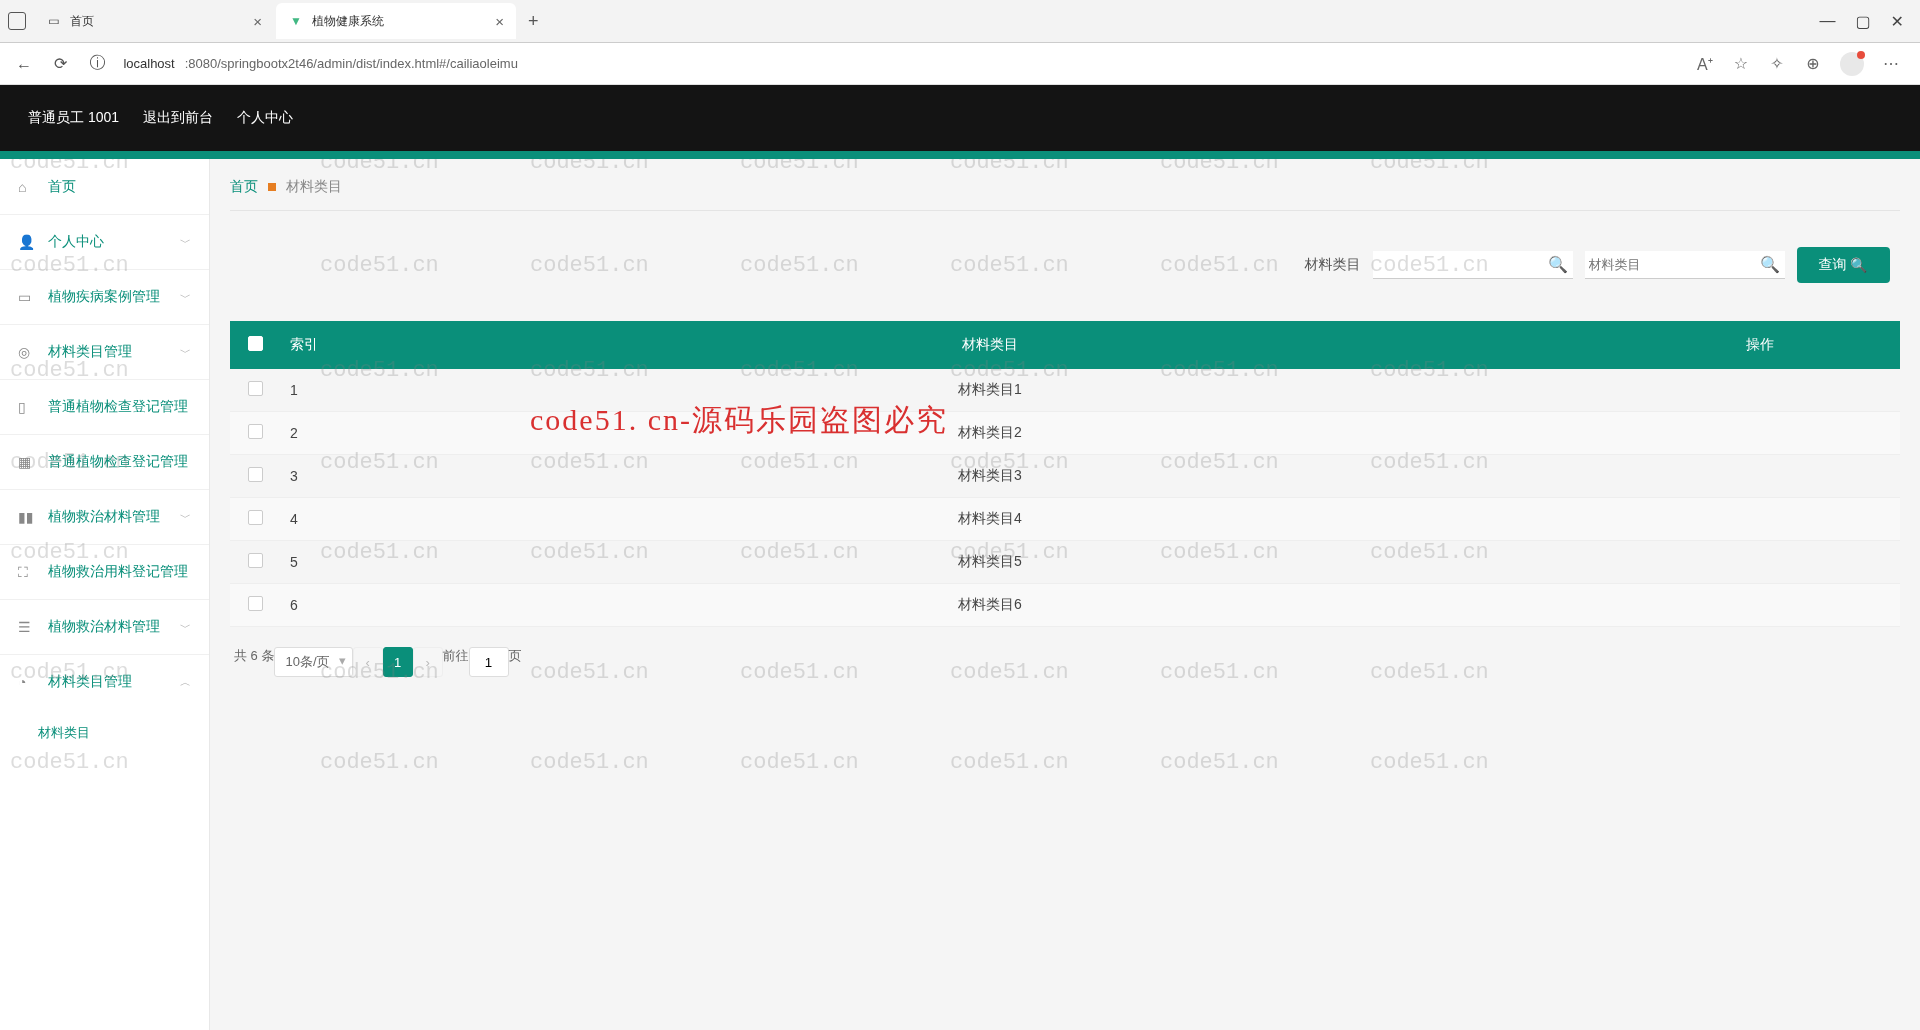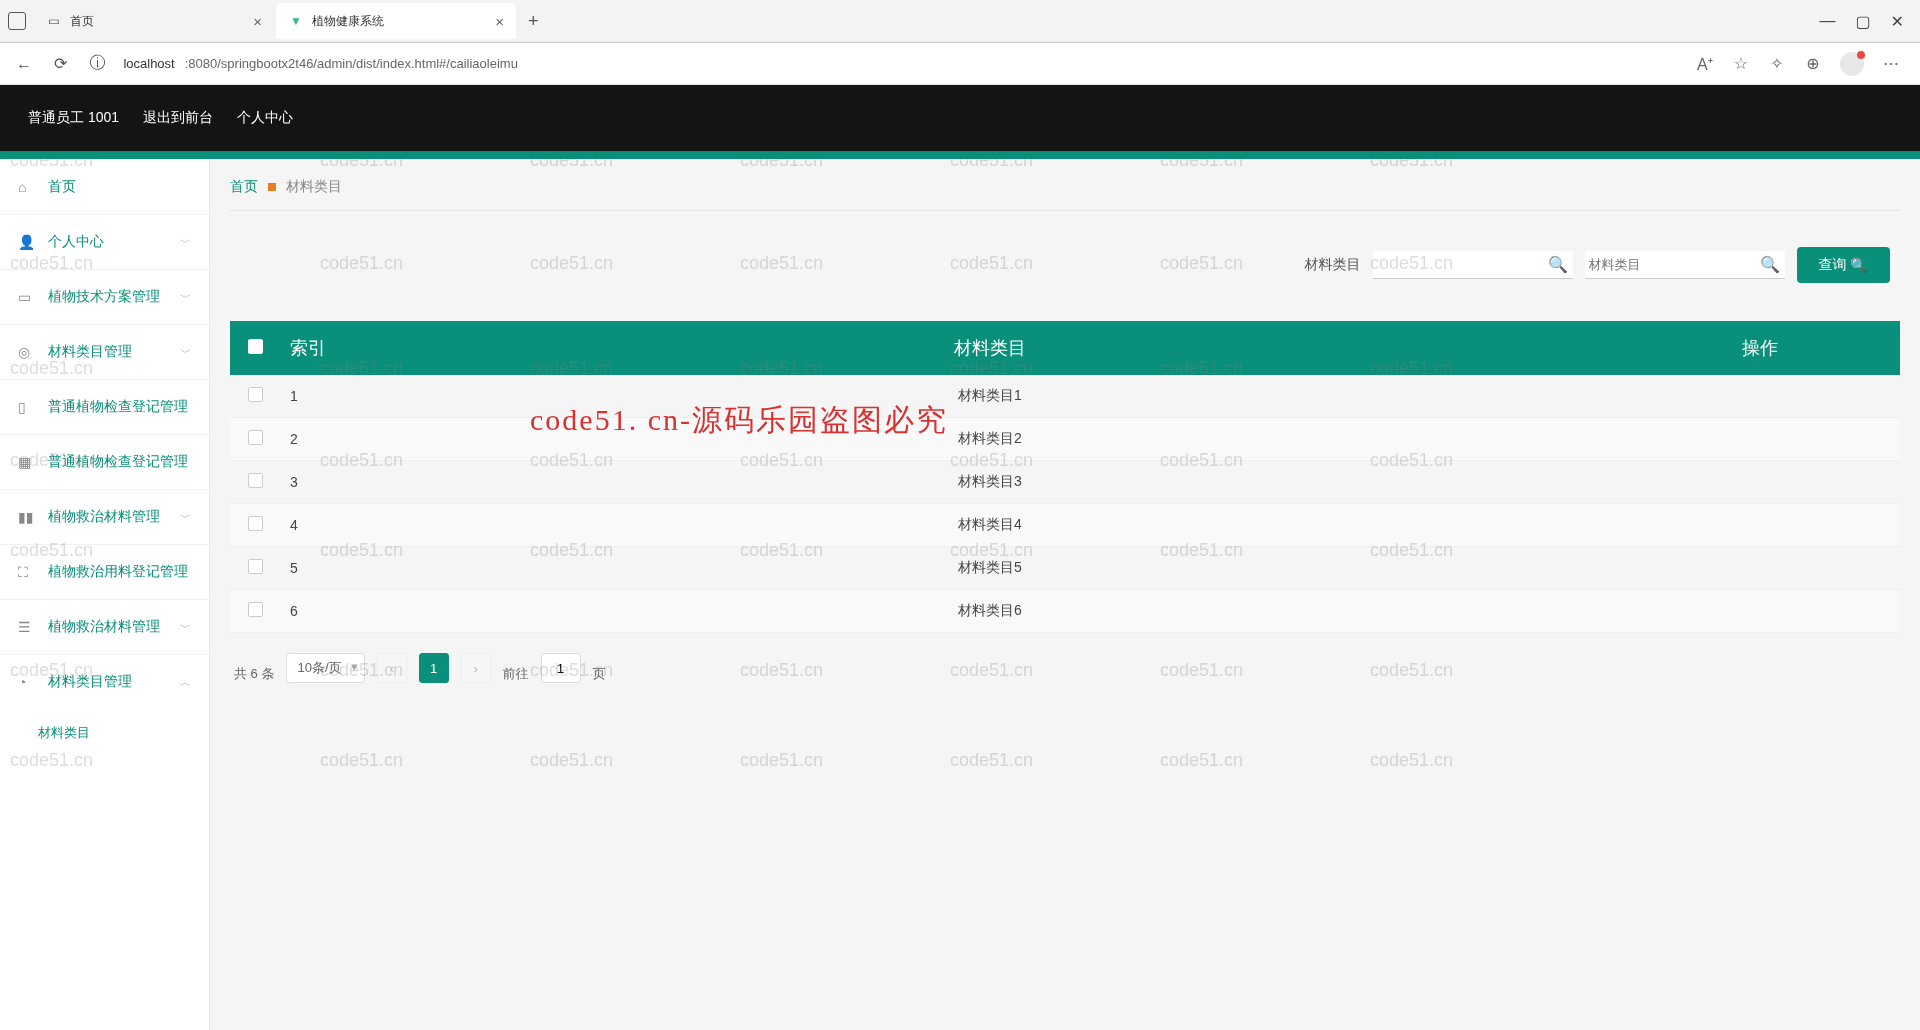--- a/index.html
+++ b/index.html
@@ -37,33 +37,33 @@
 .bc-sep{width:8px;height:8px;background:#e67e22}
 .bc-current{color:#888}
 .search-row{display:flex;justify-content:flex-end;align-items:center;gap:12px;padding:36px 10px 20px 10px}
 .search-label{font-size:14px;color:#555}
 .search-input{border:none;border-bottom:1px solid #ccc;padding:6px 28px 6px 4px;font-size:13px;width:200px;outline:none}
 .search-wrap{position:relative}
 .search-wrap .search-icon{position:absolute;right:4px;top:4px;color:#0a8f7a}
 .query-btn{background:#0a8f7a;color:#fff;border:none;padding:9px 22px;border-radius:4px;font-size:14px;display:flex;align-items:center;gap:4px;cursor:pointer}
 .table{width:100%;border-collapse:collapse;margin-top:18px}
 .table thead{background:#0a8f7a;color:#fff}
-.table th{padding:15px 10px;font-size:18px;font-weight:500;text-align:left}
+.table th{padding:15px 10px;font-size:14px;font-weight:500;text-align:left}
 .table th.center,.table td.center{text-align:center}
 .table td{padding:12px 10px;font-size:14px;color:#444;border-bottom:1px solid #eee}
 .table tbody tr:nth-child(even){background:#f9f9f9}
 .checkbox{width:15px;height:15px;border:1.5px solid #ccc;border-radius:2px;display:inline-block;background:#fff}
 thead .checkbox{border-color:#fff}
-.pagination{display:flex;align-items:flex-end;gap:12px;padding:20px 4px;font-size:13px;color:#666}
+.pagination{display:flex;align-items:flex-start;padding:20px 4px;font-size:13px;color:#666}
 .page-size{border:1px solid #ddd;padding:5px 22px 5px 10px;border-radius:3px;background:#fff;position:relative}
 .page-size::after{content:"▾";position:absolute;right:6px;color:#aaa}
 .page-nav{width:30px;height:30px;border:1px solid #eee;background:#f6f6f6;border-radius:3px;display:flex;align-items:center;justify-content:center;color:#bbb}
 .page-nav.active{background:#0a8f7a;color:#fff;border-color:#0a8f7a}
 .page-input{width:40px;height:30px;border:1px solid #ddd;border-radius:3px;text-align:center}
-.watermark{position:absolute;font-size:18px;color:rgba(130,130,130,0.28);font-family:Liberation Sans, sans-serif;pointer-events:none;z-index:1}
+.watermark{position:absolute;font-size:22px;color:rgba(130,130,130,0.28);font-family:Liberation Mono, monospace;pointer-events:none;z-index:1}
 .wm-red{position:absolute;top:400px;left:530px;font-size:30px;color:#d93030;font-family:"SimSun","Microsoft YaHei";z-index:20;letter-spacing:2px;pointer-events:none}
 </style>
 </head>
 <body>
 
 <div class="browser-chrome">
   <div class="tab-group-icon"></div>
   <div class="browser-tab inactive">
     <span class="tab-icon">▭</span>
     <span>首页</span>
@@ -116,21 +116,21 @@
         <span class="menu-icon">⌂</span>
         <span>首页</span>
       </div>
     <div class="menu-item">
         <span class="menu-icon">👤</span>
         <span>个人中心</span>
         <span class="chev">﹀</span>
       </div>
     <div class="menu-item">
         <span class="menu-icon">▭</span>
-        <span>植物技术方案管理</span>
+        <span>植物疾病案例管理</span>
         <span class="chev">﹀</span>
       </div>
     <div class="menu-item">
         <span class="menu-icon">◎</span>
         <span>材料类目管理</span>
         <span class="chev">﹀</span>
       </div>
     <div class="menu-item">
         <span class="menu-icon">▯</span>
         <span>普通植物检查登记管理</span>

